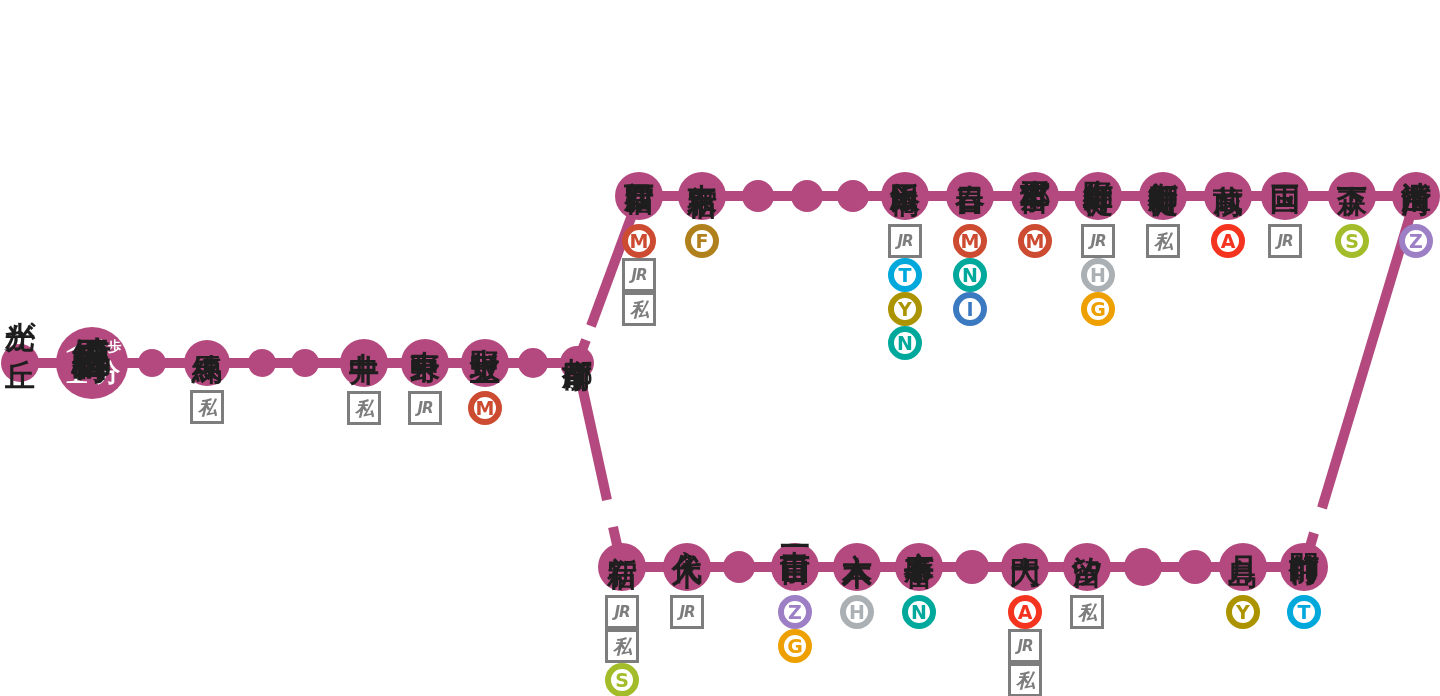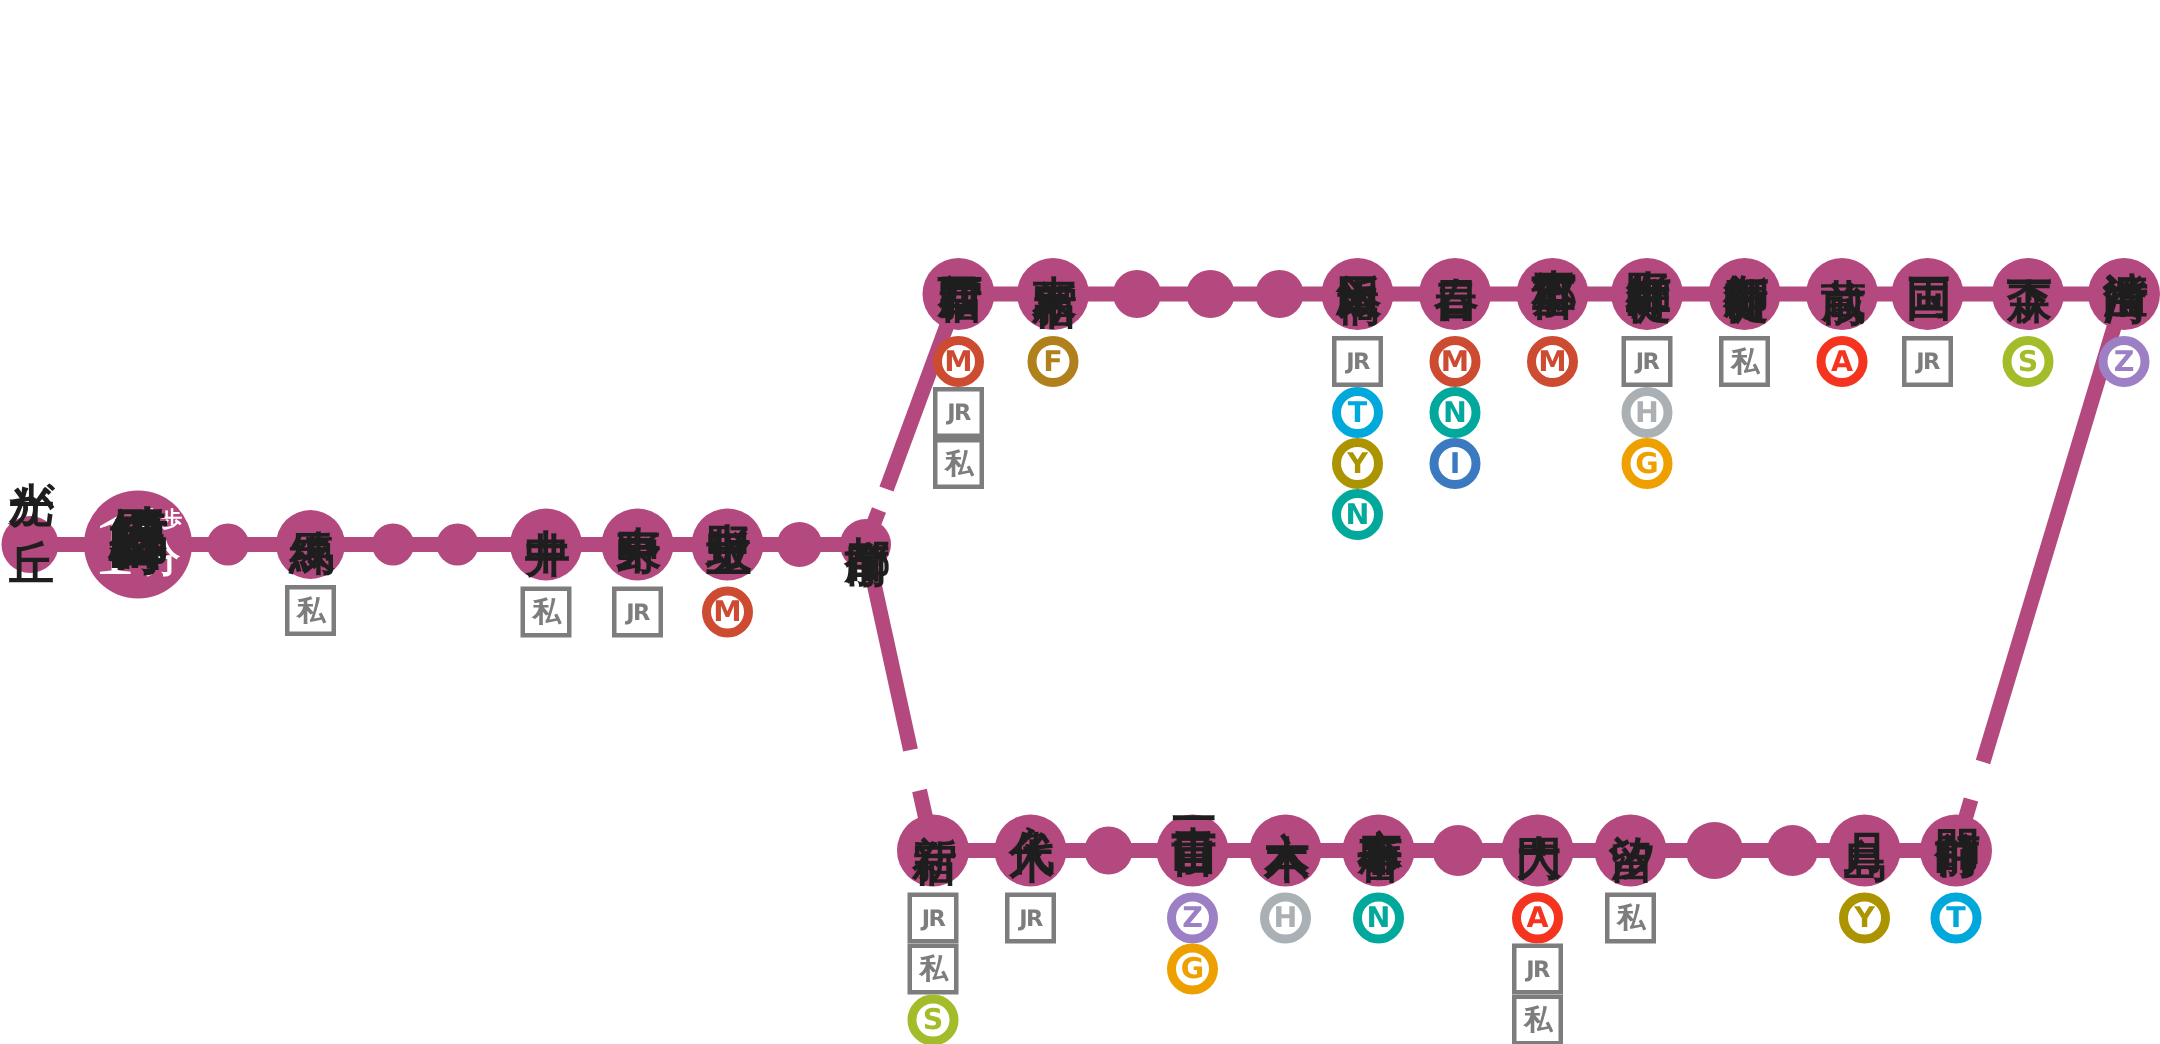--- a/index.html
+++ b/index.html
@@ -27,21 +27,21 @@
   }
   .ticon{
     box-sizing:border-box;
     width:34px;height:34px;
     background:#fff;
     display:flex;align-items:center;justify-content:center;
     font-family:"DejaVu Sans","Liberation Sans",sans-serif;
     font-weight:700;line-height:1;
   }
   .ticon.circle{border:6px solid;border-radius:50%;font-size:19px;}
-  .ticon.square{border:3px solid;font-size:19px;letter-spacing:-1px;}
+  .ticon.square{border:3px solid;font-size:19px;letter-spacing:-1px;font-style:italic;}
   .walk-badge{
     position:absolute;
     transform:translate(-50%,-50%);
     display:flex;align-items:center;justify-content:center;
     color:#fff;
     font-family:"Liberation Serif","DejaVu Serif",serif;
   }
   .walk-num{font-size:58px;line-height:0.85;font-weight:400;}
   .walk-col{display:flex;flex-direction:column;align-items:center;margin-left:2px;}
   .walk-unit-top{font-size:14px;font-weight:700;letter-spacing:1px;}

